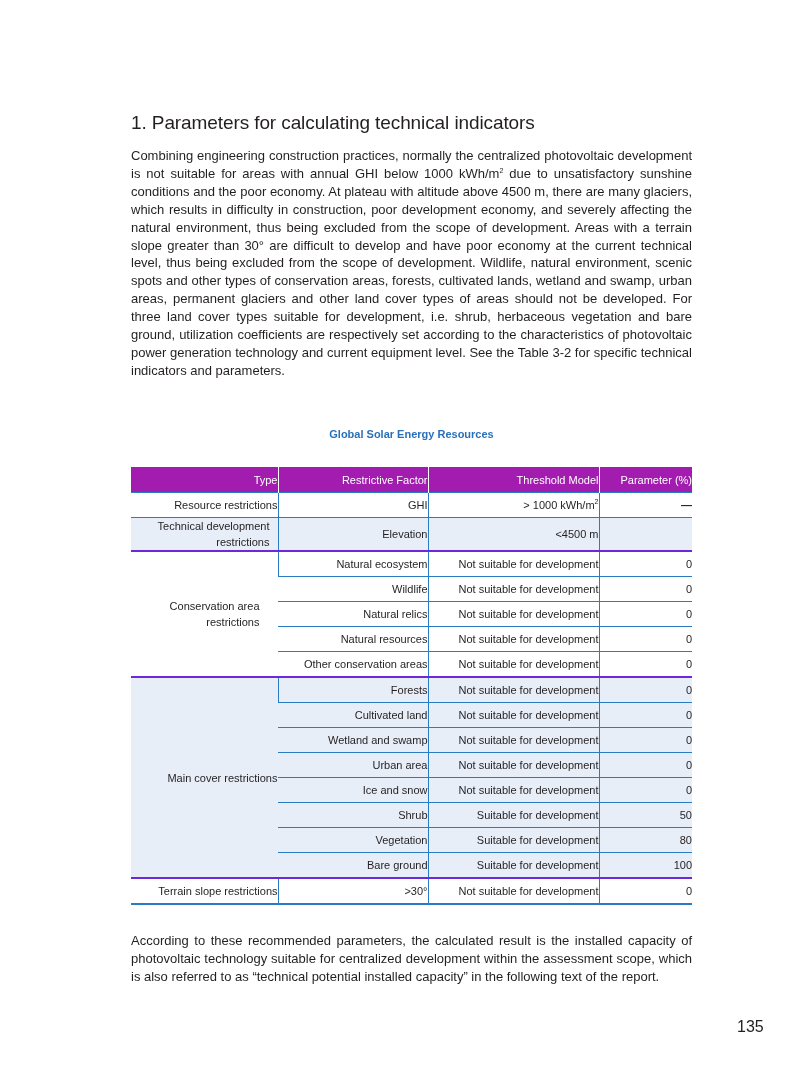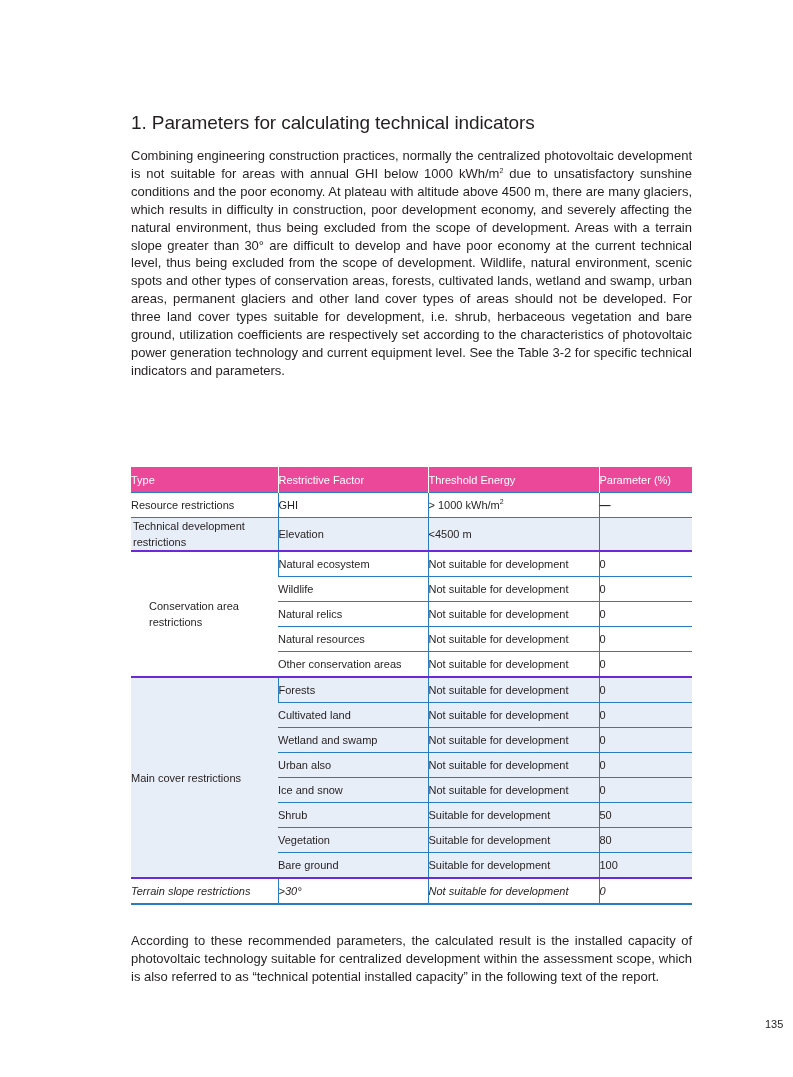--- a/index.html
+++ b/index.html
@@ -7,68 +7,69 @@
          font-family: "Liberation Sans", sans-serif; color: #231f20; }
   .section-title { position: absolute; left: 131px; top: 112px; font-size: 19px; letter-spacing: -0.1px; }
   .para { position: absolute; left: 131px; width: 561px; font-size: 13px; line-height: 17.9px;
           text-align: justify; text-align-last: left; margin: 0; }
   .para1 { top: 147px; }
   .para2 { top: 932px; }
   .caption { position: absolute; left: 131px; width: 561px; top: 427px; text-align: center;
              color: #2a70b8; font-weight: bold; font-size: 11px; line-height: 15.5px; }
   table.t { position: absolute; left: 131px; top: 467px; width: 561px; border-collapse: collapse;
             font-size: 11px; color: #231f20; table-layout: fixed; }
-  table.t th { background: #ec4899; color: #ffffff; font-weight: normal; height: 25px; padding: 0;
-               border-left: 1px solid #ffffff; text-align: left; }
+  table.t th { background: #a21caf; color: #ffffff; font-weight: normal; height: 25px; padding: 0;
+               border-left: 1px solid #ffffff; text-align: right; }
   table.t th:first-child { border-left: none; }
-  table.t td { text-align: left; padding: 0; height: 24px; border-top: 1px solid #2a7cc2;
+  table.t td { text-align: right; padding: 0; height: 24px; border-top: 1px solid #2a7cc2;
                border-left: 1px solid #2a7cc2; line-height: 16px; }
   table.t tr td:first-child { border-left: none; }
   table.t td.grp { border-left: none; margin-top: 31px; }
   table.t tr.grp-start td { border-top: 2px solid #6d28d9; }
-  table.t tr.last td { border-bottom: 2px solid #2a7cc2; font-style: italic; }
+  table.t tr.last td { border-bottom: 2px solid #2a7cc2; }
   .shade td, td.shade { background: #e8eef7; }
   .tall td { height: 40px; }
-  .page-num { position: absolute; left: 737px; top: 1018px; font-size: 11px; margin-left: 28px; }
+  .page-num { position: absolute; left: 737px; top: 1018px; font-size: 16px; }
   sup { font-size: 7px; line-height: 0; }
 </style>
 </head>
 <body>
 
 <div class="section-title">1. Parameters for calculating technical indicators</div>
 
 <p class="para para1"><span>Combining engineering construction practices, normally the centralized photovoltaic development is not suitable for areas with annual GHI below 1000 kWh/m</span><sup>2</sup><span> due to unsatisfactory sunshine conditions and the poor economy. At plateau with altitude above 4500 m, there are many glaciers, which results in difficulty in construction, poor development economy, and severely affecting the natural environment, thus being excluded from the scope of development. Areas with a terrain slope greater than 30° are difficult to develop and have poor economy at the current technical level, thus being excluded from the scope of development. Wildlife, natural environment, scenic spots and other types of conservation areas, forests, cultivated lands, wetland and swamp, urban areas, permanent glaciers and other land cover types of areas should not be developed. For three land cover types suitable for development, i.e. shrub, herbaceous vegetation and bare ground, utilization coefficients are respectively set according to the characteristics of photovoltaic power generation technology and current equipment level. See the Table 3-2 for specific technical indicators and parameters.</span></p>
 
 <div class="caption">
+  <div>Global Solar Energy Resources</div>
 </div>
 
 <table class="t">
   <colgroup>
     <col style="width:147px">
       <col style="width:150px">
       <col style="width:171px">
       <col style="width:93px">
   </colgroup>
   <thead>
     <tr>
       <th>Type</th>
       <th>Restrictive Factor</th>
-      <th>Threshold Energy</th>
+      <th>Threshold Model</th>
       <th>Parameter (%)</th>
     </tr>
   </thead>
   <tbody>
     <tr>
       <td>Resource restrictions</td>
       <td>GHI</td>
       <td><span>&gt; 1000 kWh/m</span><sup>2</sup></td>
       <td style="font-weight:bold">—</td>
     </tr>
     <tr class="shade tall">
-      <td style="padding:0 2px">Technical development restrictions</td>
+      <td style="padding:0 8px">Technical development restrictions</td>
       <td>Elevation</td>
       <td>&lt;4500 m</td>
       <td></td>
     </tr>
 
     <tr class="grp-start">
       <td rowspan="5" class="grp" style="padding:0 18px">Conservation area restrictions</td>
       <td>Natural ecosystem</td>
       <td>Not suitable for development</td>
       <td>0</td>
@@ -104,21 +105,21 @@
       <td>Cultivated land</td>
       <td>Not suitable for development</td>
       <td>0</td>
     </tr>
     <tr class="shade">
       <td>Wetland and swamp</td>
       <td>Not suitable for development</td>
       <td>0</td>
     </tr>
     <tr class="shade">
-      <td>Urban also</td>
+      <td>Urban area</td>
       <td>Not suitable for development</td>
       <td>0</td>
     </tr>
     <tr class="shade">
       <td>Ice and snow</td>
       <td>Not suitable for development</td>
       <td>0</td>
     </tr>
     <tr class="shade">
       <td>Shrub</td>

